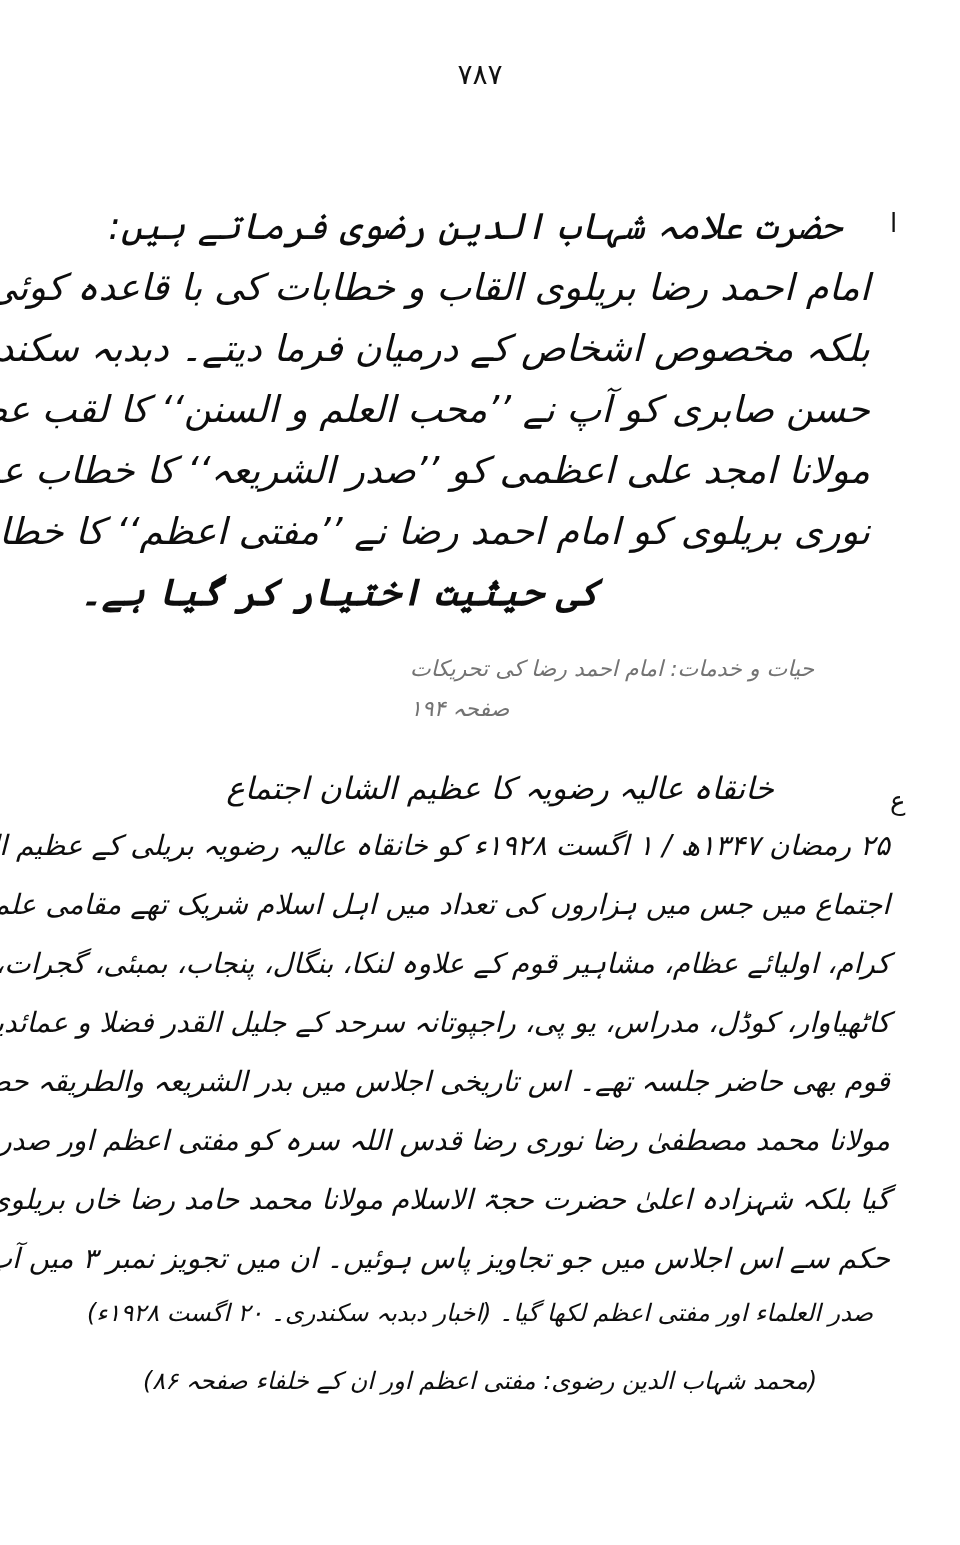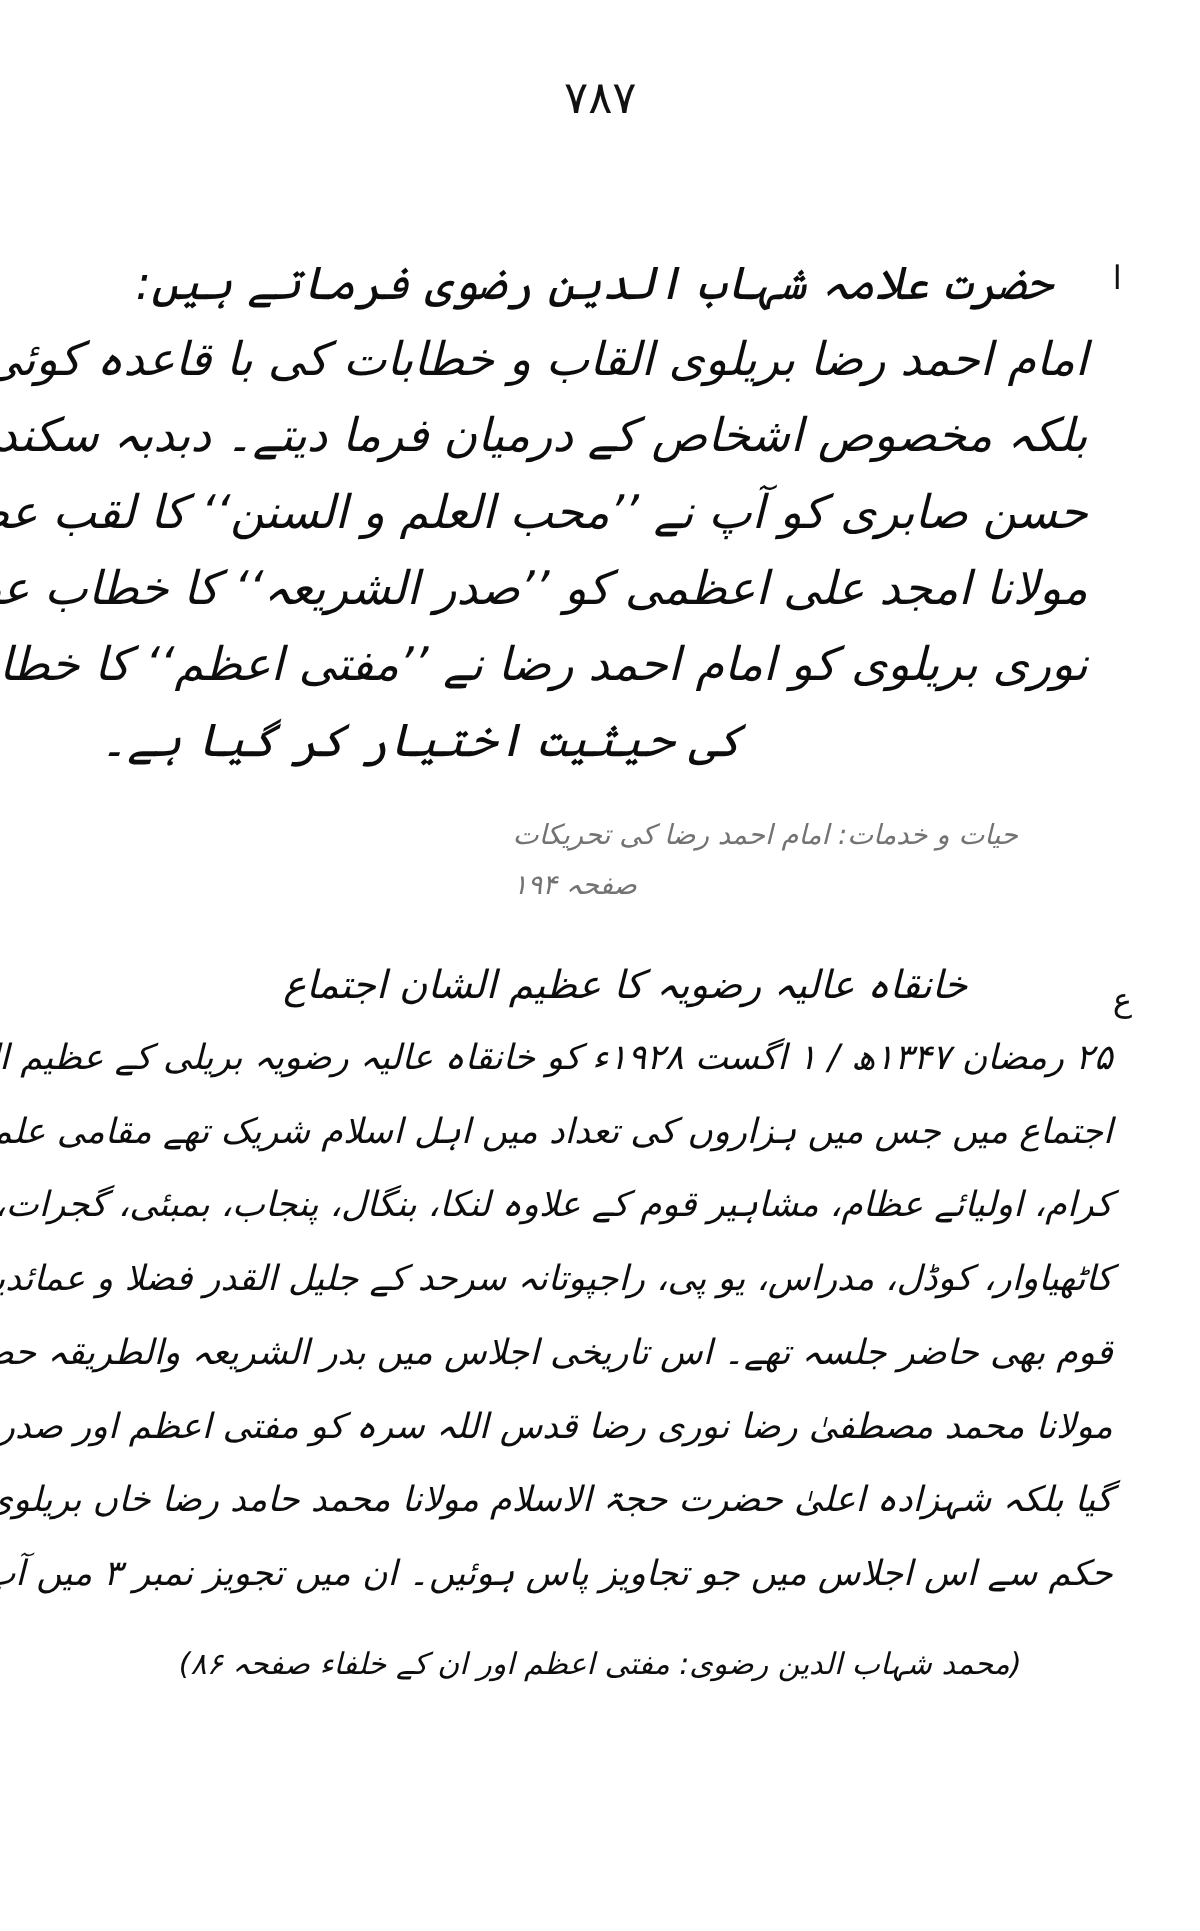--- a/index.html
+++ b/index.html
@@ -19,21 +19,21 @@
     margin: 0 auto;
   }
 
   
   .page-number {
     position: absolute;
     top: 58px;
     left: 0;
     width: 960px;
     text-align: center;
-    font-size: 36px;
+    font-size: 28px;
     letter-spacing: 1px;
     color: #111;
     font-family: "DejaVu Sans", sans-serif;
     direction: rtl;
   }
 
   
   .urdu {
     direction: rtl;
     text-align: right;
@@ -58,21 +58,21 @@
     top: 196px;
     right: 90px;
     width: 790px;
   }
   #section-one .body-line {
     font-size: 37px;
     line-height: 61px;
     white-space: nowrap;
   }
   .line-center   { text-align: center; }
-  .line-left     { text-align: left; }
+  .line-left     { text-align: left; font-weight: bold; }
 
   .citation {
     font-size: 22px;
     line-height: 40px;
     direction: rtl;
     text-align: right;
     color: #737373;
     font-family: "DejaVu Sans", sans-serif;
     font-style: italic;
   }
@@ -124,16 +124,17 @@
   <div class="section" id="section-two">
     <div class="urdu heading">خانقاہ عالیہ رضویہ کا عظیم الشان اجتماع</div>
     <div class="urdu body-line">۲۵ رمضان ۱۳۴۷ھ / ۱ اگست ۱۹۲۸ء کو خانقاہ عالیہ رضویہ بریلی کے عظیم الشان</div>
     <div class="urdu body-line">اجتماع میں جس میں ہزاروں کی تعداد میں اہل اسلام شریک تھے مقامی علماء</div>
     <div class="urdu body-line">کرام، اولیائے عظام، مشاہیر قوم کے علاوہ لنکا، بنگال، پنجاب، بمبئی، گجرات،</div>
     <div class="urdu body-line">کاٹھیاوار، کوڈل، مدراس، یو پی، راجپوتانہ سرحد کے جلیل القدر فضلا و عمائدین</div>
     <div class="urdu body-line">قوم بھی حاضر جلسہ تھے۔ اس تاریخی اجلاس میں بدر الشریعہ والطریقہ حضرت</div>
     <div class="urdu body-line">مولانا محمد مصطفیٰ رضا نوری رضا قدس اللہ سرہ کو مفتی اعظم اور صدر العلماء نہ صرف کہا</div>
     <div class="urdu body-line">گیا بلکہ شہزادہ اعلیٰ حضرت حجۃ الاسلام مولانا محمد حامد رضا خاں بریلوی قدس اللہ سرہ کے</div>
     <div class="urdu body-line">حکم سے اس اجلاس میں جو تجاویز پاس ہوئیں۔ ان میں تجویز نمبر ۳ میں آپ کو</div>
+    <div class="urdu source-line line-center">صدر العلماء اور مفتی اعظم لکھا گیا۔ (اخبار دبدبہ سکندری۔ ۲۰ اگست ۱۹۲۸ء)</div>
     <div class="urdu source-line line-center" style="margin-top:18px;">(محمد شہاب الدین رضوی: مفتی اعظم اور ان کے خلفاء صفحہ ۸۶)</div>
   </div>
 
 </div>
 
 </body></html>

